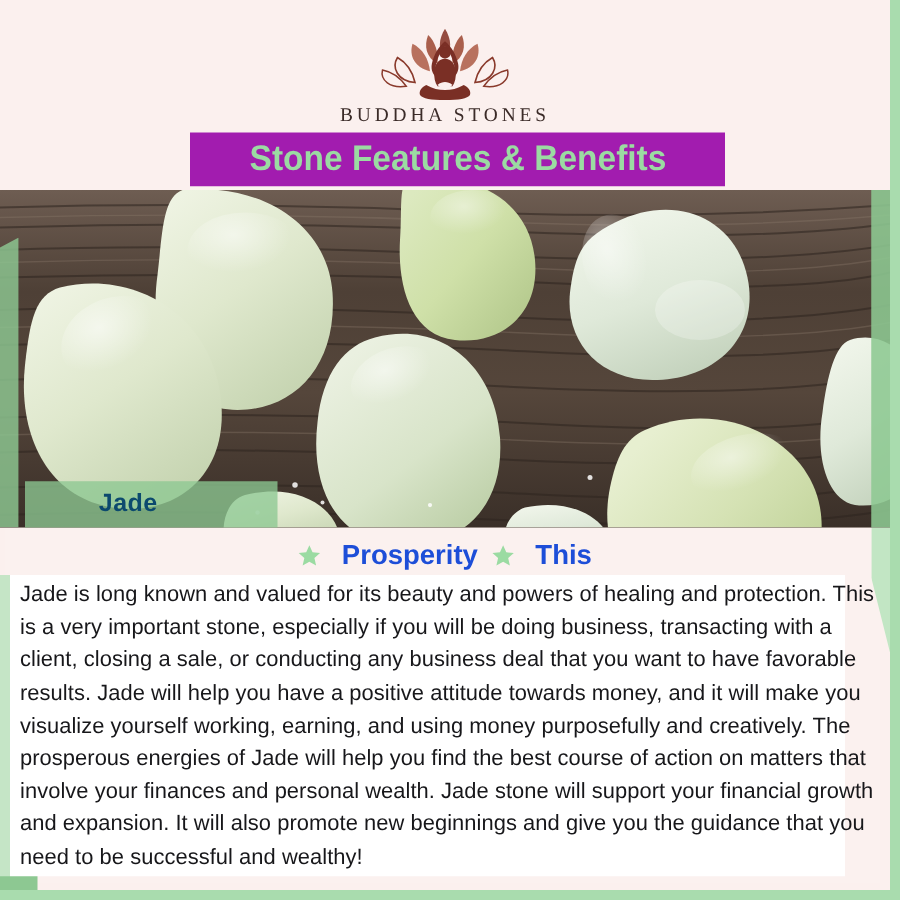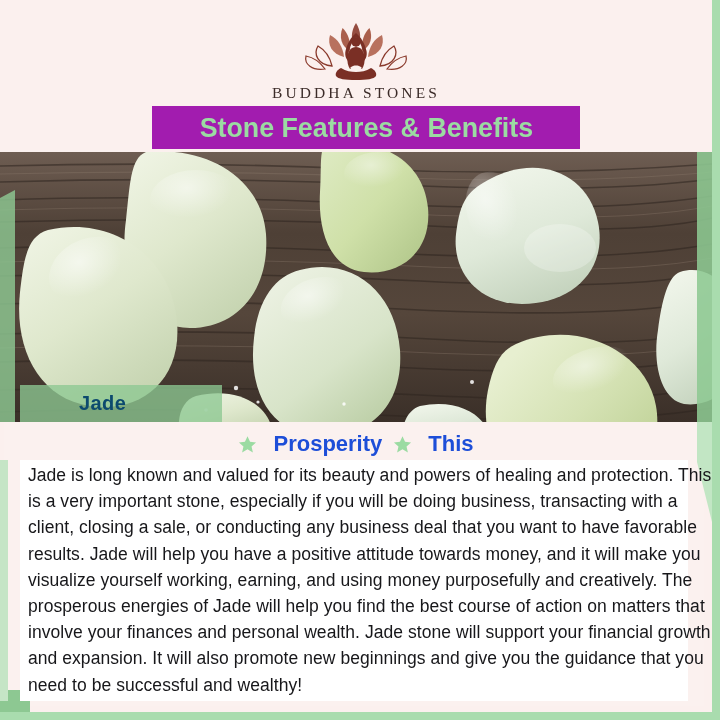--- a/index.html
+++ b/index.html
@@ -98,21 +98,21 @@
   .benefit{
     display:flex;align-items:center;gap:16px;
     font-family:"Liberation Sans Narrow","Liberation Sans",sans-serif;
     font-weight:700;font-size:22px;color:#1d4ed8;
     white-space:nowrap;
   }
   .star{width:19px;height:19px;display:block;flex:0 0 auto;}
 
   
   .body-box{
-    position:absolute;left:20px;top:460px;width:668px;height:241px;
+    position:absolute;left:8px;top:460px;width:668px;height:241px;
     background:#ffffff;
     z-index:4;
   }
   .body-text{
     position:absolute;left:8px;top:2px;width:688px;
     font-family:"Liberation Sans Narrow","Liberation Sans",sans-serif;
     font-size:17.6px;line-height:26.2px;color:#17171a;
     letter-spacing:0.05px;
     text-align:left;
     transform:scaleX(0.995);transform-origin:left top;

